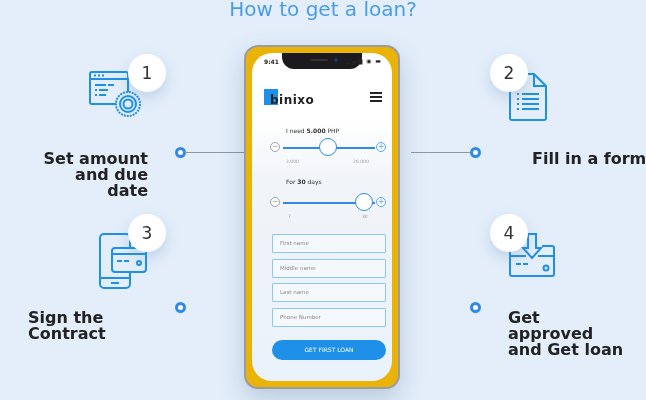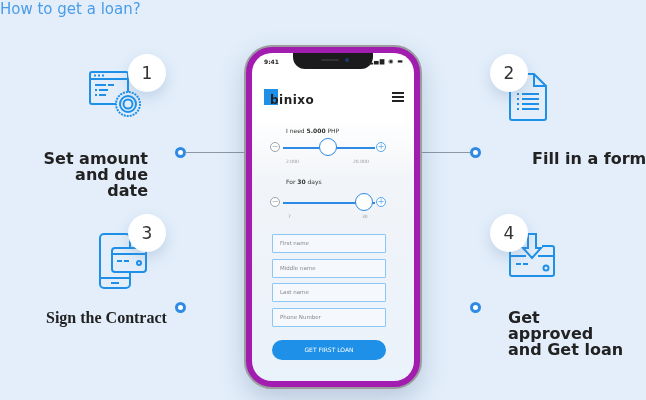--- a/index.html
+++ b/index.html
@@ -3,22 +3,22 @@
 <meta charset="utf-8">
 <style>
   * { box-sizing: border-box; margin: 0; padding: 0; }
   html, body { width: 646px; height: 400px; overflow: hidden; }
   body {
     background: #e3eefa;
     font-family: "DejaVu Sans", "Liberation Sans", sans-serif;
     position: relative;
   }
   .title {
-    position: absolute; top: 0; left: 0; width: 646px; 
-    color: #4a9ce8; font-size: 15px; line-height: 18px; font-weight: normal;
+    position: absolute; top: 0; left: 0; width: 646px; text-align: center;
+    color: #4a9ce8; font-size: 20px; line-height: 18px; font-weight: normal;
   }
   
   .step-icon { position: absolute; }
   .badge {
     position: absolute; width: 38px; height: 38px; border-radius: 50%;
     background: #fff; box-shadow: 0 6px 14px rgba(90,130,180,0.25);
     font-family: "DejaVu Sans", sans-serif; font-size: 17px; color: #333;
     display: flex; align-items: center; justify-content: center;
   }
   .step-label {
@@ -26,22 +26,22 @@
     line-height: 16px; font-family: "DejaVu Sans", sans-serif;
   }
   .dot {
     position: absolute; width: 11px; height: 11px; border-radius: 50%;
     background: #fff; border: 3px solid #2f8ae5;
   }
   .connector { position: absolute; height: 1px; background: #8a97a6; }
 
   
   .phone {
-    position: absolute; left: 244px; top: 45px; width: 178px; height: 344px;
-    border-radius: 28px; background: #a21caf;
+    position: absolute; left: 244px; top: 45px; width: 156px; height: 344px;
+    border-radius: 14px; background: #eab308;
     border: 2px solid #9a9ca0;
     box-shadow: 0 10px 24px rgba(60,90,130,0.25);
   }
   .screen {
     position: absolute; left: 6px; top: 6px; right: 6px; bottom: 6px;
     border-radius: 20px; overflow: hidden;
     background: linear-gradient(#ffffff 0%, #ffffff 20%, #f1f4f8 40%, #eaf2fb 100%);
   }
   .notch {
     position: absolute; left: 50%; top: 0; width: 80px; height: 16px;
@@ -139,21 +139,21 @@
     <line x1="13" y1="51" x2="21" y2="51"></line>
     <rect x="14" y="16" width="34" height="24" rx="3" fill="#e3eefa"></rect>
     <line x1="14" y1="22" x2="48" y2="22"></line>
     <line x1="19" y1="29" x2="24" y2="29"></line>
       <line x1="26" y1="29" x2="31" y2="29"></line>
     <circle cx="41" cy="31" r="2"></circle>
   </svg>
 </div>
 <div class="badge" style="left:128px;top:214px;">3</div>
 <div class="dot" style="left:175px;top:302px;"></div>
-<div class="step-label" style="left:46px;top:310px;width:140px;font-family:Liberation Serif, serif;">Sign the Contract</div>
+<div class="step-label" style="left:28px;top:310px;width:140px;">Sign the Contract</div>
 
 <div class="step-icon" style="left:508px;top:232px;width:48px;height:48px;">
   <svg width="48" height="48" viewBox="0 0 48 48" fill="none" stroke="#1e90e8" stroke-width="2">
     <path d="M14 14 H4 Q2 14 2 16 V42 Q2 44 4 44 H44 Q46 44 46 42 V16 Q46 14 44 14 H34"></path>
     <line x1="2" y1="24" x2="18" y2="24"></line>
       <line x1="30" y1="24" x2="46" y2="24"></line>
     <line x1="8" y1="32" x2="13" y2="32"></line>
       <line x1="15" y1="32" x2="20" y2="32"></line>
     <circle cx="38" cy="36" r="2.5"></circle>
     <path d="M20 2 H28 V16 H33 L24 26 L15 16 H20 Z" fill="#e3eefa"></path>

